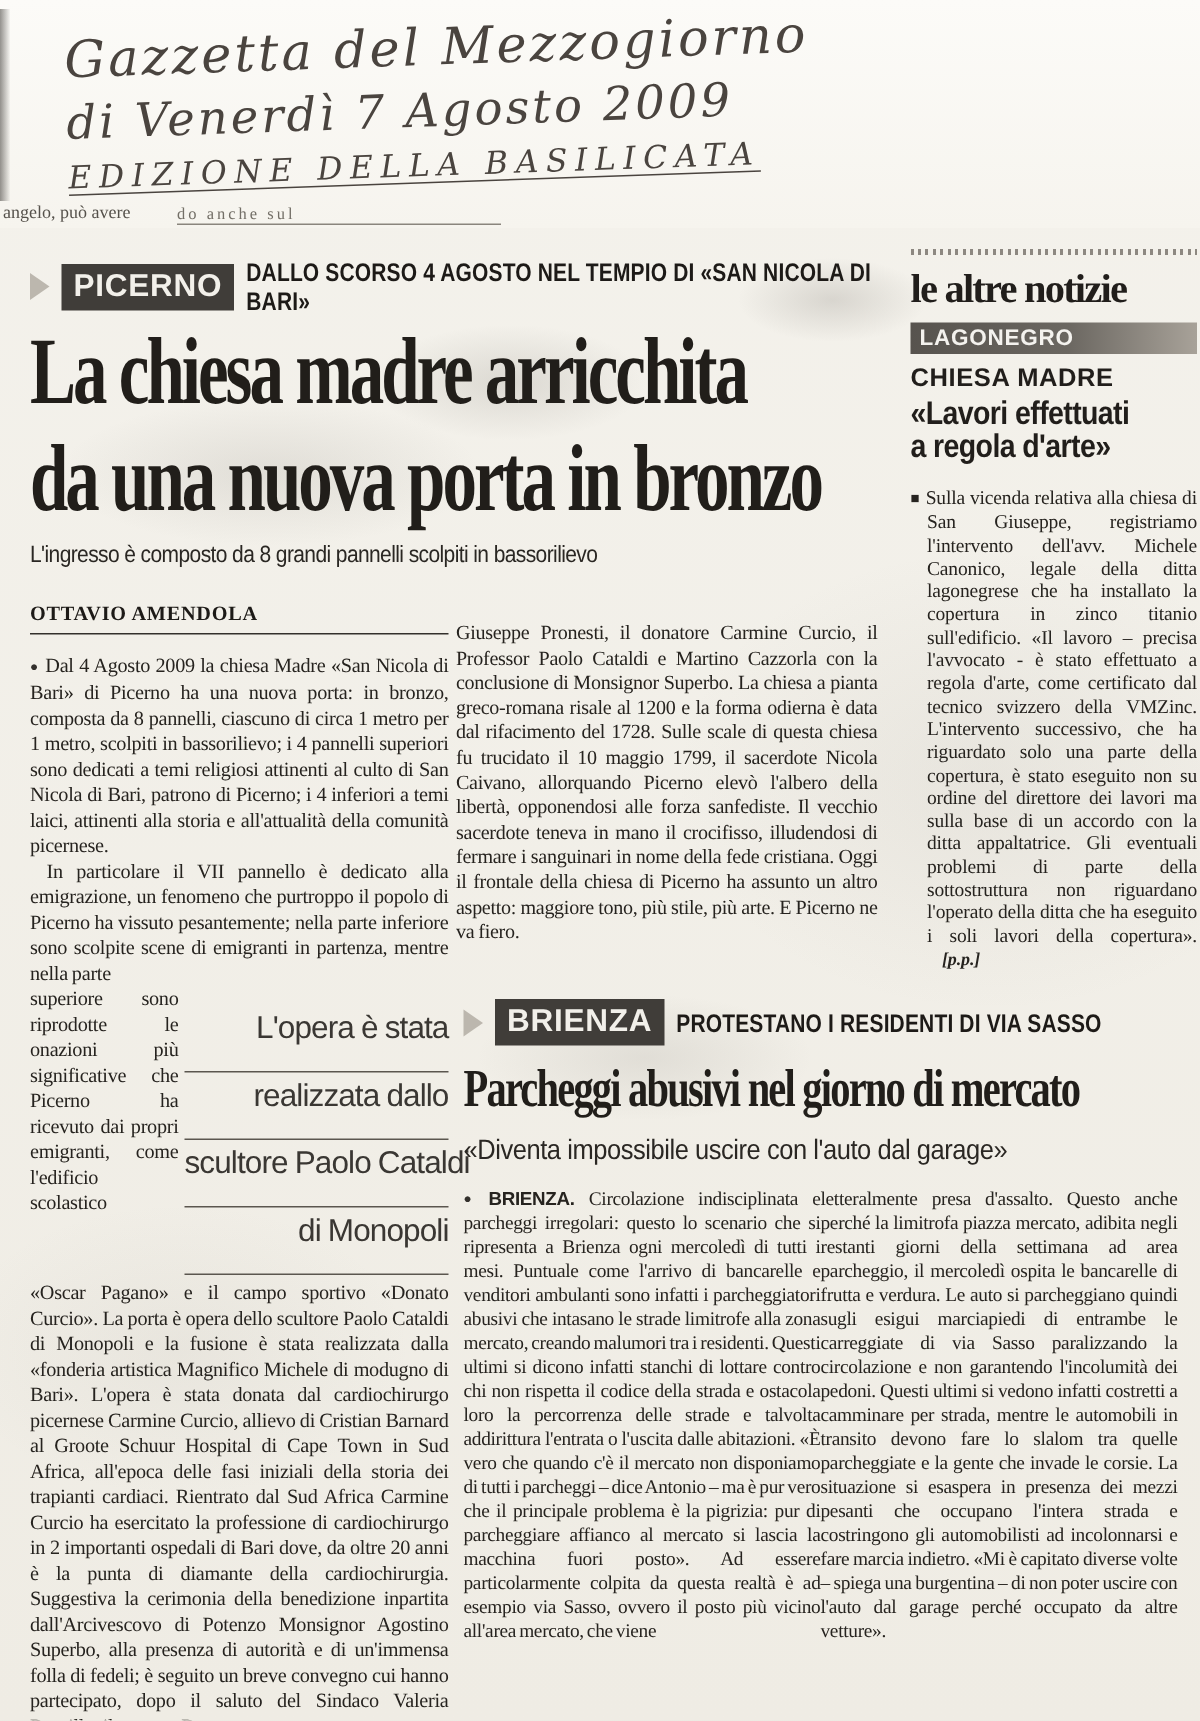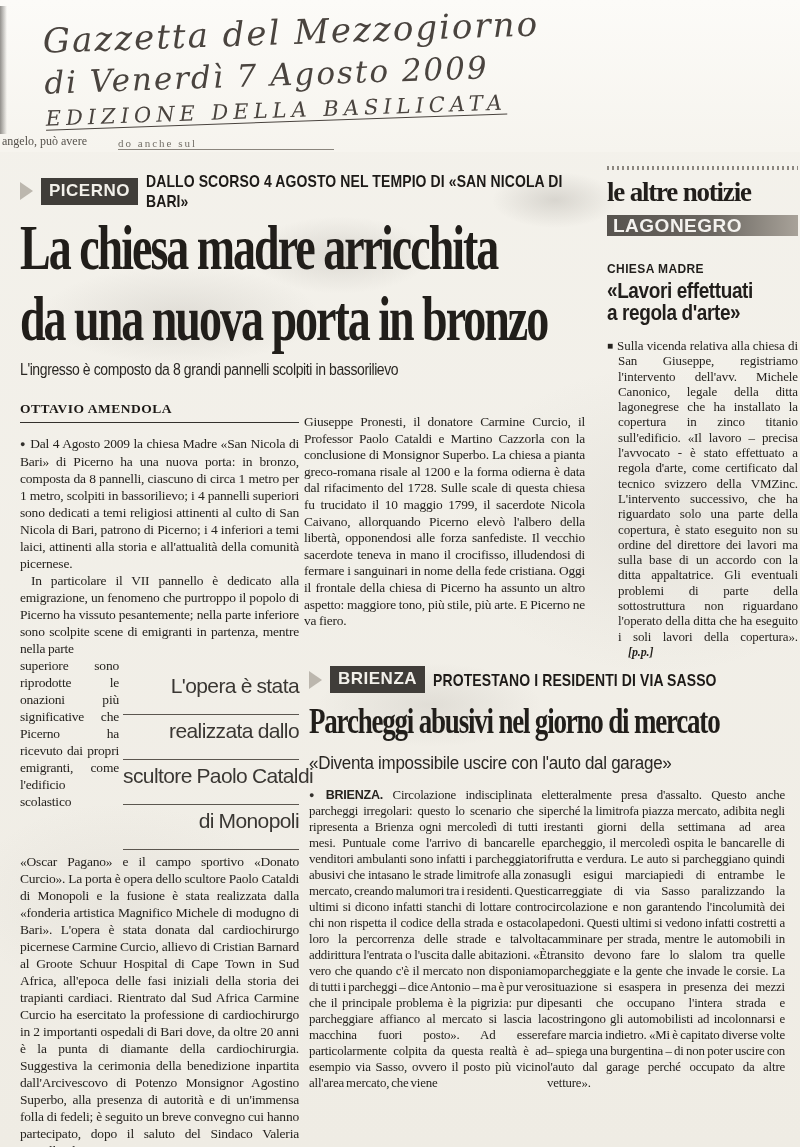--- a/index.html
+++ b/index.html
@@ -31,21 +31,21 @@
 
   .fragment-left{position:absolute;left:2px;top:134px;font-size:12px;color:#55514b;}
   .fragment-right{position:absolute;left:118px;top:137px;font-size:11px;color:#736f67;
     border-bottom:1px solid #8a857d;filter:blur(.4px);letter-spacing:2px;width:216px;overflow:hidden;white-space:nowrap;}
 
   
   .kicker-row{display:flex;align-items:center;gap:8px;}
   .arrow{width:0;height:0;border-top:9px solid transparent;border-bottom:9px solid transparent;
     border-left:13px solid #bcb7ae;flex:none;}
   .badge{background:#403d39;color:#f2f0ea;font-family:"Liberation Sans",sans-serif;
-    font-weight:bold;font-size:17px;padding:3px 8px 4px;letter-spacing:.5px;flex:none;}
+    font-weight:bold;font-size:21px;padding:3px 8px 4px;letter-spacing:.5px;flex:none;}
   .kicker{font-family:"Liberation Sans",sans-serif;font-weight:bold;font-size:14px;
     color:#1d1a17;letter-spacing:.1px;}
   .stretch{display:inline-block;transform:scaleY(1.22);transform-origin:center left;}
 
   .bodytext{font-size:13.5px;line-height:17px;text-align:justify;
     letter-spacing:-.2px;word-spacing:-.5px;color:#26231f;}
   .bodytext p{margin:0;}
 
   
   .picerno{position:absolute;left:20px;top:175px;width:578px;}
@@ -71,23 +71,23 @@
     font-family:"Liberation Sans",sans-serif;color:#3a3733;}
   .pq-line{font-size:21px;letter-spacing:-.6px;text-align:right;line-height:25px;
     padding-bottom:16px;border-bottom:1px solid #5b564f;margin-bottom:3px;white-space:nowrap;}
 
   
   .sidebar{position:absolute;left:607px;top:166px;width:191px;}
   .dotrule{height:4px;background:repeating-linear-gradient(90deg,#8d8881 0 2px,rgba(141,136,129,0) 2px 5px);}
   .sb-title{margin-top:7px;font-weight:bold;font-size:27px;letter-spacing:-1.2px;color:#211e1b;}
   .sb-strip{margin-top:7px;height:21px;line-height:21px;padding-left:6px;
     background:linear-gradient(90deg,#57534e 0%,#6b6761 55%,#a8a299 100%);
-    color:#f4f2ee;font-family:"Liberation Sans",sans-serif;font-weight:bold;font-size:19px;letter-spacing:.5px;}
-  .sb-kicker{margin-top:26px;font-family:"Liberation Sans",sans-serif;font-weight:bold;
-    font-size:12px;letter-spacing:.4px;color:#211e1b;}
+    color:#f4f2ee;font-family:"Liberation Sans",sans-serif;font-weight:bold;font-size:15px;letter-spacing:.5px;}
+  .sb-kicker{margin-top:6px;font-family:"Liberation Sans",sans-serif;font-weight:bold;
+    font-size:17px;letter-spacing:.4px;color:#211e1b;}
   .sb-headline{margin-top:4px;font-family:"Liberation Sans",sans-serif;font-weight:bold;
     font-size:19px;line-height:22px;letter-spacing:-.4px;color:#211e1b;}
   .sb-headline div span{display:inline-block;transform:scaleY(1.15);transform-origin:center left;}
   .sb-body{margin-top:14px;font-size:13px;line-height:15.3px;text-align:justify;
     letter-spacing:-.1px;padding-left:11px;text-indent:-11px;color:#26231f;}
   .sq-bullet{font-size:10px;padding-right:4px;vertical-align:1px;}
   .sig{font-style:italic;font-weight:bold;font-size:12px;padding-left:10px;}
 
   
   .brienza{position:absolute;left:309px;top:666px;width:489px;}

